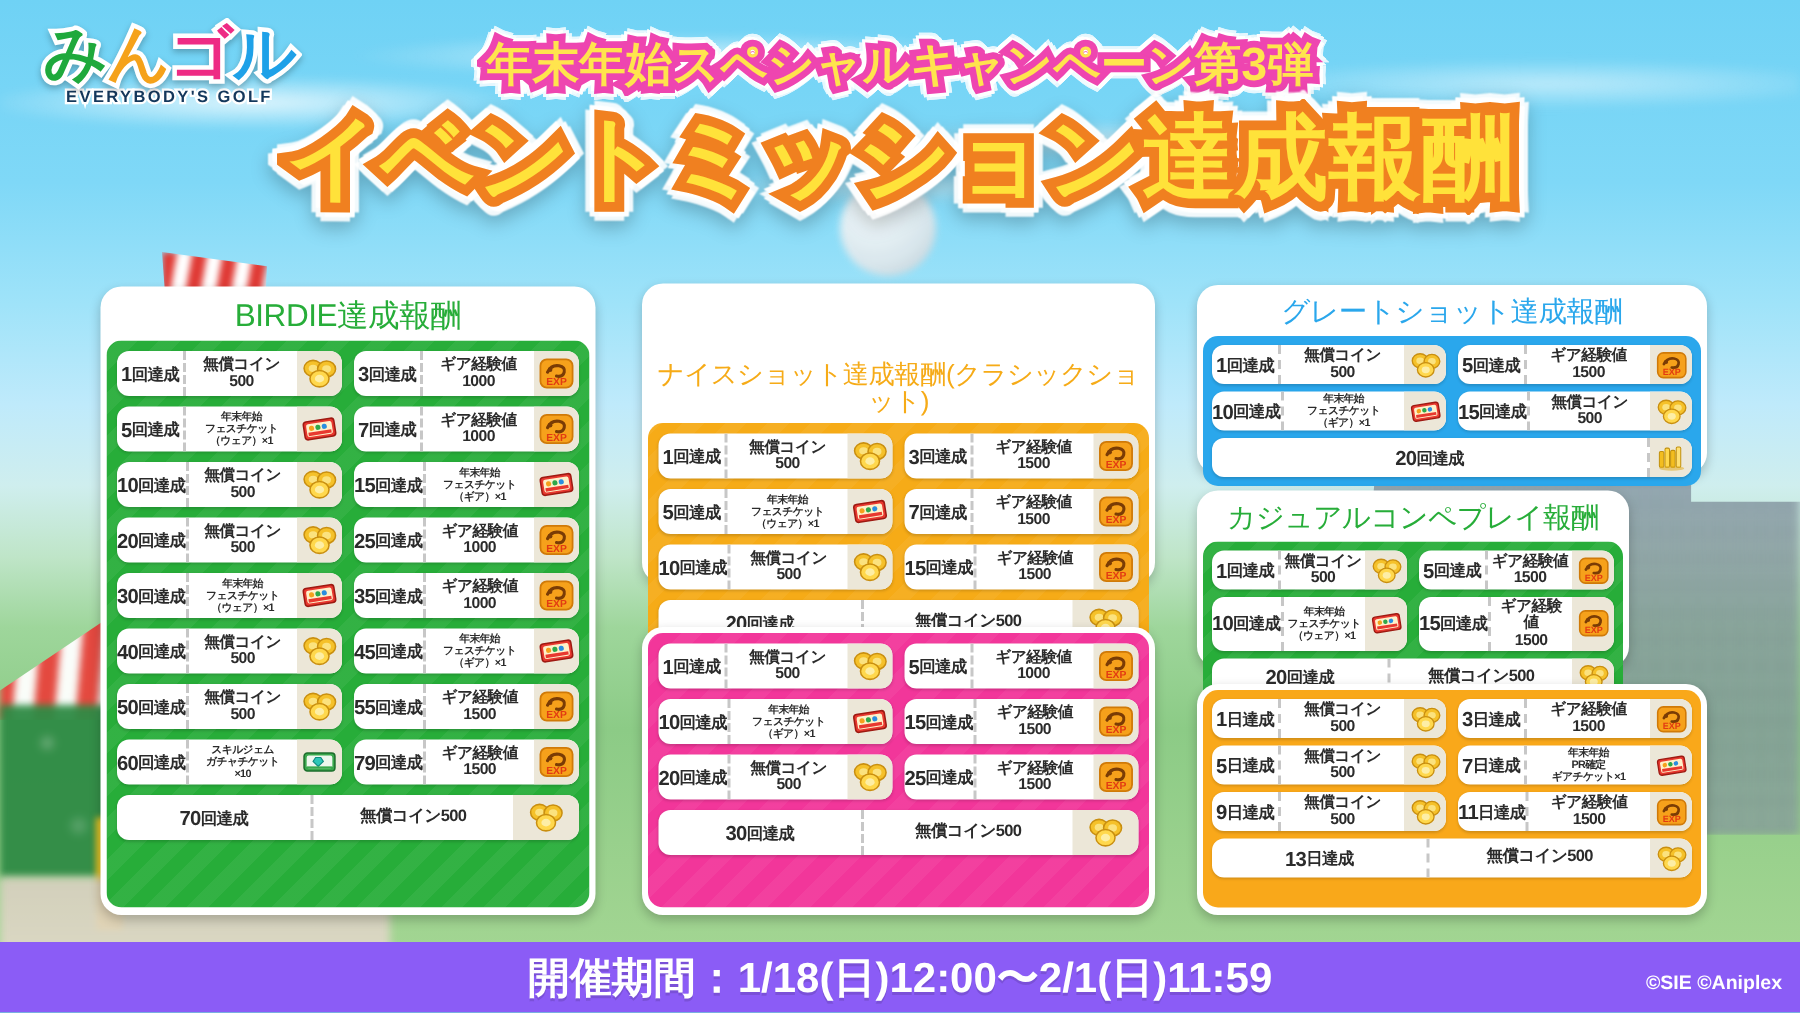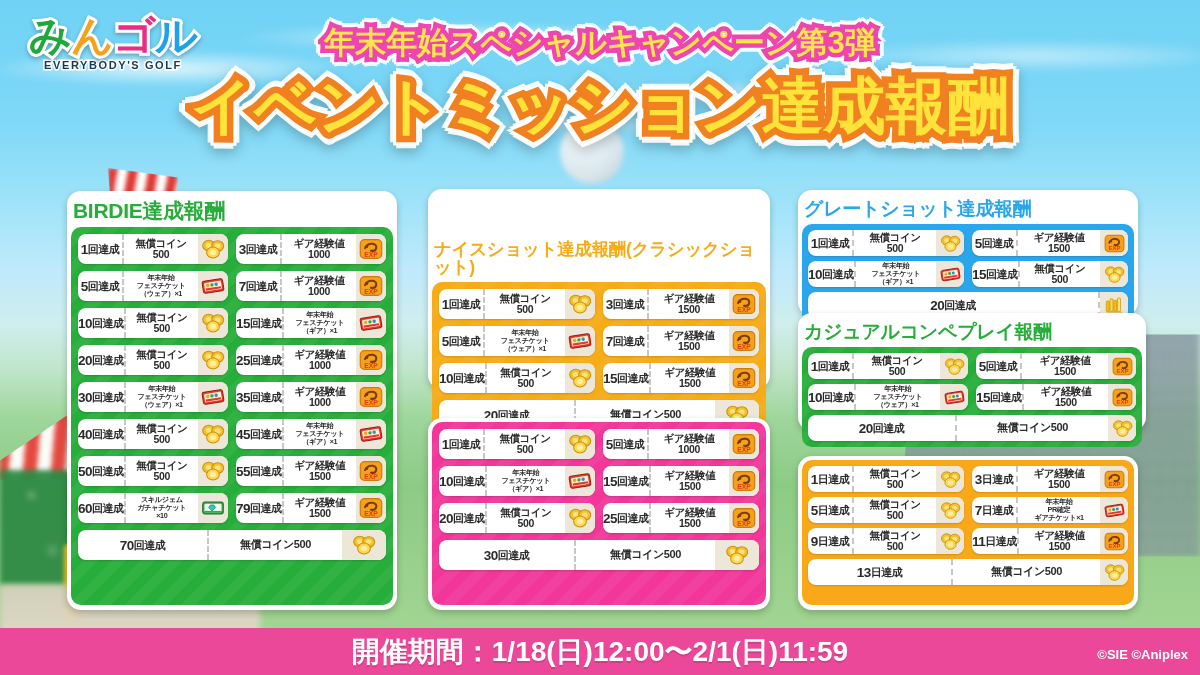--- a/index.html
+++ b/index.html
@@ -140,21 +140,21 @@
   
   .panel {
     position:absolute; z-index: 12;
     background:#ffffff;
     border-radius: 14px;
     box-shadow: 0 3px 7px rgba(0,0,0,.22);
     padding: 4px 4px 5px 4px;
     display:flex; flex-direction:column;
   }
   .panel-title {
-    text-align:left; font-weight:700; line-height:1;
+    text-align:center; font-weight:400; line-height:1;
     padding: 5px 2px 6px;
     letter-spacing: -0.3px;
   }
   .panel-body {
     flex:1; border-radius: 10px;
     padding: 7px 7px 8px 7px;
     display:flex; flex-direction:column; gap:7px;
   }
 
   .row { display:flex; gap:8px; }
@@ -210,21 +210,21 @@
 
   .p-green .panel-body { background-image: repeating-linear-gradient(-45deg, rgba(255,255,255,.055) 0 10px, transparent 10px 20px); }
   .p-yellow .panel-body { background-image: repeating-linear-gradient(-45deg, rgba(255,255,255,.05) 0 10px, transparent 10px 20px); }
   .p-pink .panel-body { background-image: repeating-linear-gradient(-45deg, rgba(255,255,255,.05) 0 10px, transparent 10px 20px); }
 
   
   #panel-birdie     { left: 67px;  top: 191px; width: 330px; height: 419px; }
   #panel-niceshot   { left: 428px; top: 189px; width: 342px; height: 200px; }
   #panel-niceon     { left: 428px; top: 418px; width: 342px; height: 192px; }
   #panel-greatshot  { left: 798px; top: 190px; width: 340px; height: 126px; }
-  #panel-casual     { left: 798px; top: 313px; width: 348px; height: 118px; }
+  #panel-casual     { left: 798px; top: 327px; width: 288px; height: 118px; }
   #panel-login      { left: 798px; top: 456px; width: 340px; height: 154px; }
 
   #panel-birdie .panel-title    { font-size: 21px; }
   #panel-niceshot .panel-title  { font-size: 17.5px; }
   #panel-niceon .panel-title    { font-size: 21px; }
   #panel-greatshot .panel-title { font-size: 19px; }
   #panel-casual .panel-title    { font-size: 19px; }
   #panel-login .panel-title     { font-size: 19px; }
 
   #panel-greatshot .panel-body,
@@ -236,21 +236,21 @@
   #panel-greatshot .cell .ic,
   #panel-casual .cell .ic,
   #panel-login .cell .ic { flex: 0 0 28px; }
   #panel-greatshot .icon,
   #panel-casual .icon,
   #panel-login .icon { width:21px; height:19px; }
 
   
   .footer {
     position:absolute; left:0; right:0; bottom:0; height:47px;
-    background:#ec4899; z-index: 18;
+    background:#8b5cf6; z-index: 18;
     display:flex; align-items:center; justify-content:center;
   }
   .footer-text {
     color:#ffffff; font-weight:900; font-size: 28px; letter-spacing:0px;
     text-shadow: 0 2px 0 rgba(0,0,0,.12);
   }
   .copyright {
     position:absolute; right: 12px; bottom: 13px;
     color:#ffffff; font-weight:800; font-size: 13px; z-index:19;
   }

